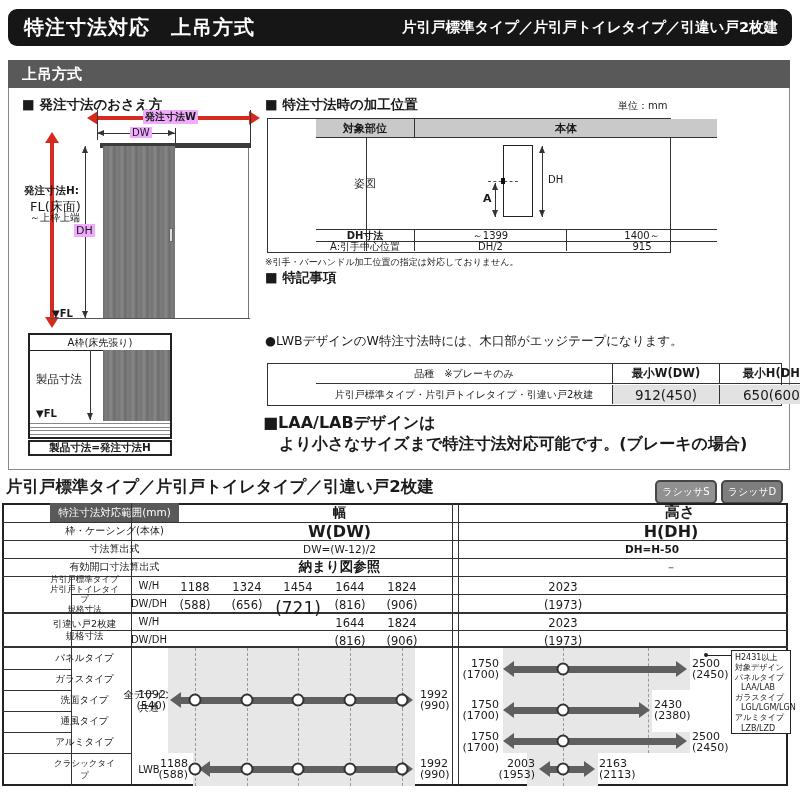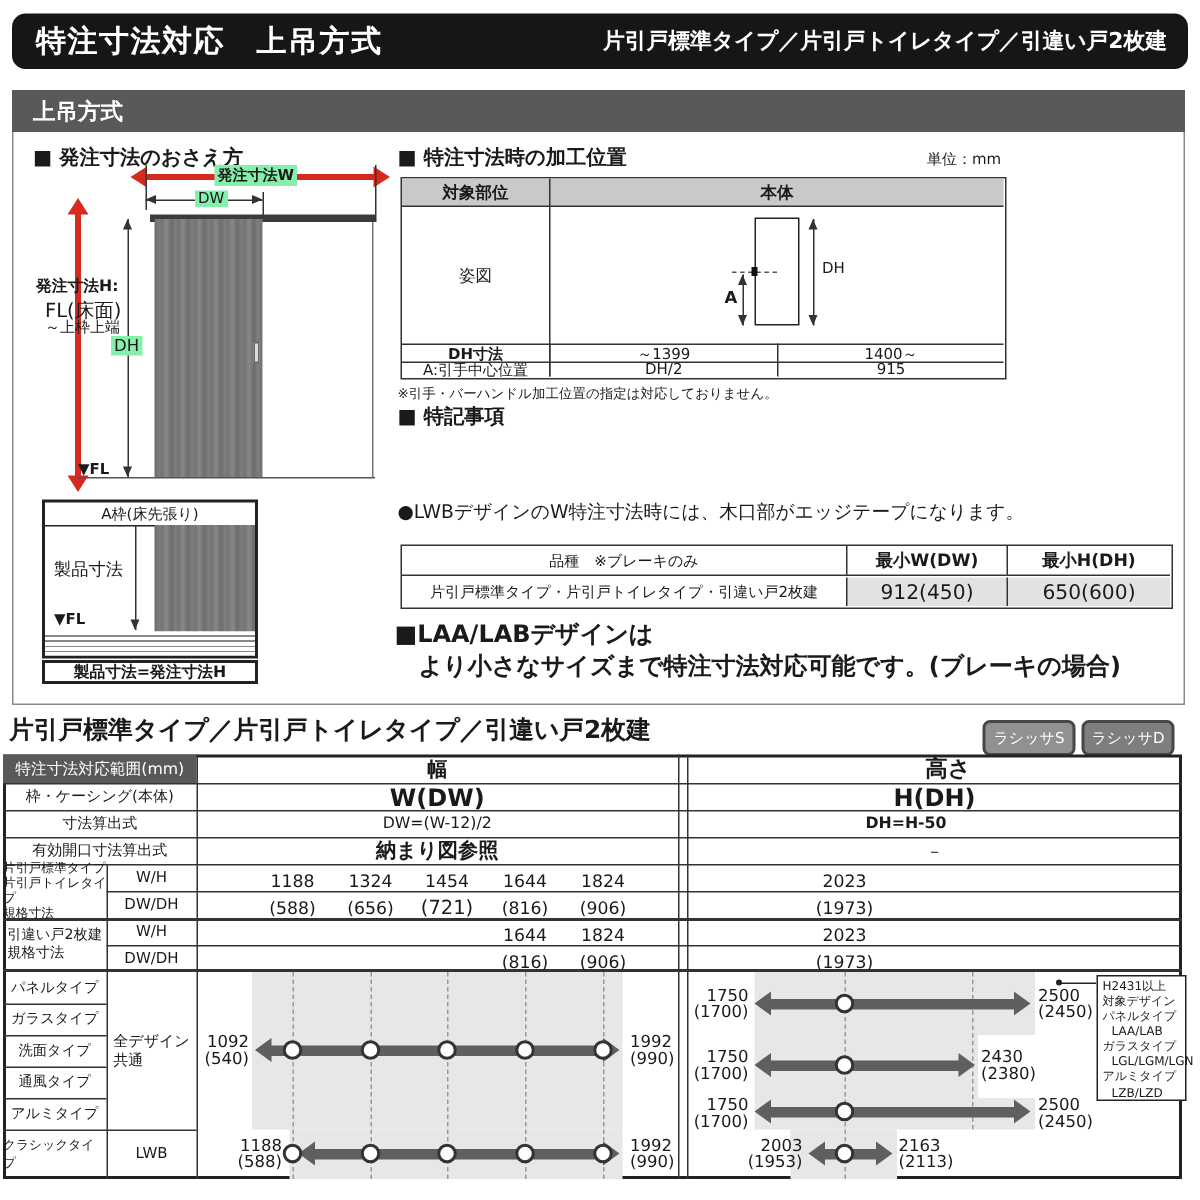--- a/index.html
+++ b/index.html
@@ -30,31 +30,31 @@
   .redv:after{bottom:-10px;border-top:11px solid #d62a1e;}
   
   .dimv{position:absolute;width:1px;background:#333;}
   .dimv:before,.dimv:after{content:"";position:absolute;left:-3px;width:0;height:0;border-left:3.5px solid transparent;border-right:3.5px solid transparent;}
   .dimv:before{top:0;border-bottom:7px solid #333;}
   .dimv:after{bottom:0;border-top:7px solid #333;}
   .dimh{position:absolute;height:1px;background:#333;}
   .dimh:before,.dimh:after{content:"";position:absolute;top:-3px;width:0;height:0;border-top:3.5px solid transparent;border-bottom:3.5px solid transparent;}
   .dimh:before{left:0;border-right:7px solid #333;}
   .dimh:after{right:0;border-left:7px solid #333;}
-  .wbg{background:#86efac;padding:0 2px;}
+  .wbg{background:#f0abfc;padding:0 2px;}
   
   .ga{position:absolute;height:7px;background:#5f5f5f;}
   .ga:before,.ga:after{content:"";position:absolute;top:-5px;width:0;height:0;border-top:8.5px solid transparent;border-bottom:8.5px solid transparent;}
   .ga:before{left:-10px;border-right:11px solid #5f5f5f;}
   .ga:after{right:-10px;border-left:11px solid #5f5f5f;}
   .dot{position:absolute;width:13px;height:13px;border-radius:50%;background:#fff;border:2px solid #333;transform:translate(-50%,-50%);box-sizing:border-box;z-index:5;}
   .vdash{position:absolute;width:0;border-left:1px dashed #999;}
   .band{position:absolute;background:#e7e7e7;}
   .line{position:absolute;background:#333;}
-  .cell{position:absolute;display:flex;align-items:center;justify-content:center;box-sizing:border-box;text-align:left;}
+  .cell{position:absolute;display:flex;align-items:center;justify-content:center;box-sizing:border-box;text-align:center;margin-left:48px;}
   .rlab{position:absolute;font-size:11px;line-height:1.0;text-align:right;}
   .llab{position:absolute;font-size:11px;line-height:1.0;text-align:left;}
   .badge{position:absolute;width:62px;height:24px;border:2px solid #474747;border-radius:5px;color:#fff;
          font-size:10px;display:flex;align-items:center;justify-content:center;box-sizing:border-box;}
   .pre{white-space:pre-line;}
 </style>
 </head>
 <body>
 
 <div class="page">
@@ -195,21 +195,21 @@
 
   <span class="abs lbl" style="left:195px;top:580px;transform:translateX(-50%);font-size:11.5px;">1188</span>
   <span class="abs lbl" style="left:247px;top:580px;transform:translateX(-50%);font-size:11.5px;">1324</span>
   <span class="abs lbl" style="left:298px;top:580px;transform:translateX(-50%);font-size:11.5px;">1454</span>
   <span class="abs lbl" style="left:350px;top:580px;transform:translateX(-50%);font-size:11.5px;">1644</span>
   <span class="abs lbl" style="left:402px;top:580px;transform:translateX(-50%);font-size:11.5px;">1824</span>
   <span class="abs lbl" style="left:563px;top:580px;transform:translateX(-50%);font-size:11.5px;">2023</span>
 
   <span class="abs lbl" style="left:195px;top:598px;transform:translateX(-50%);font-size:11.5px;">(588)</span>
   <span class="abs lbl" style="left:247px;top:598px;transform:translateX(-50%);font-size:11.5px;">(656)</span>
-  <span class="abs lbl" style="left:298px;top:598px;transform:translateX(-50%);font-size:13px;">(721)</span>
+  <span class="abs lbl" style="left:298px;top:598px;transform:translateX(-50%);font-size:17px;">(721)</span>
   <span class="abs lbl" style="left:350px;top:598px;transform:translateX(-50%);font-size:11.5px;">(816)</span>
   <span class="abs lbl" style="left:402px;top:598px;transform:translateX(-50%);font-size:11.5px;">(906)</span>
   <span class="abs lbl" style="left:563px;top:598px;transform:translateX(-50%);font-size:11.5px;">(1973)</span>
 
   <span class="abs lbl" style="left:350px;top:616px;transform:translateX(-50%);font-size:11.5px;">1644</span>
   <span class="abs lbl" style="left:402px;top:616px;transform:translateX(-50%);font-size:11.5px;">1824</span>
   <span class="abs lbl" style="left:563px;top:616px;transform:translateX(-50%);font-size:11.5px;">2023</span>
   <span class="abs lbl" style="left:350px;top:634px;transform:translateX(-50%);font-size:11.5px;">(816)</span>
   <span class="abs lbl" style="left:402px;top:634px;transform:translateX(-50%);font-size:11.5px;">(906)</span>
   <span class="abs lbl" style="left:563px;top:634px;transform:translateX(-50%);font-size:11.5px;">(1973)</span>

